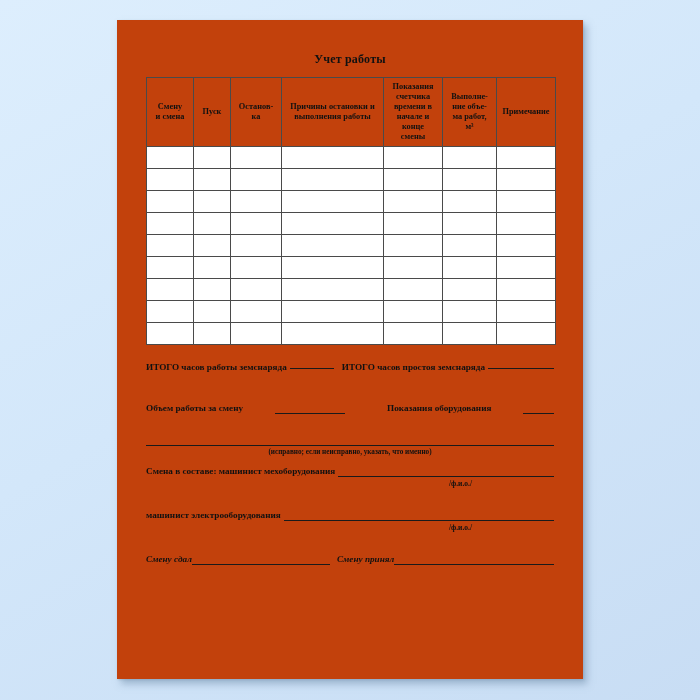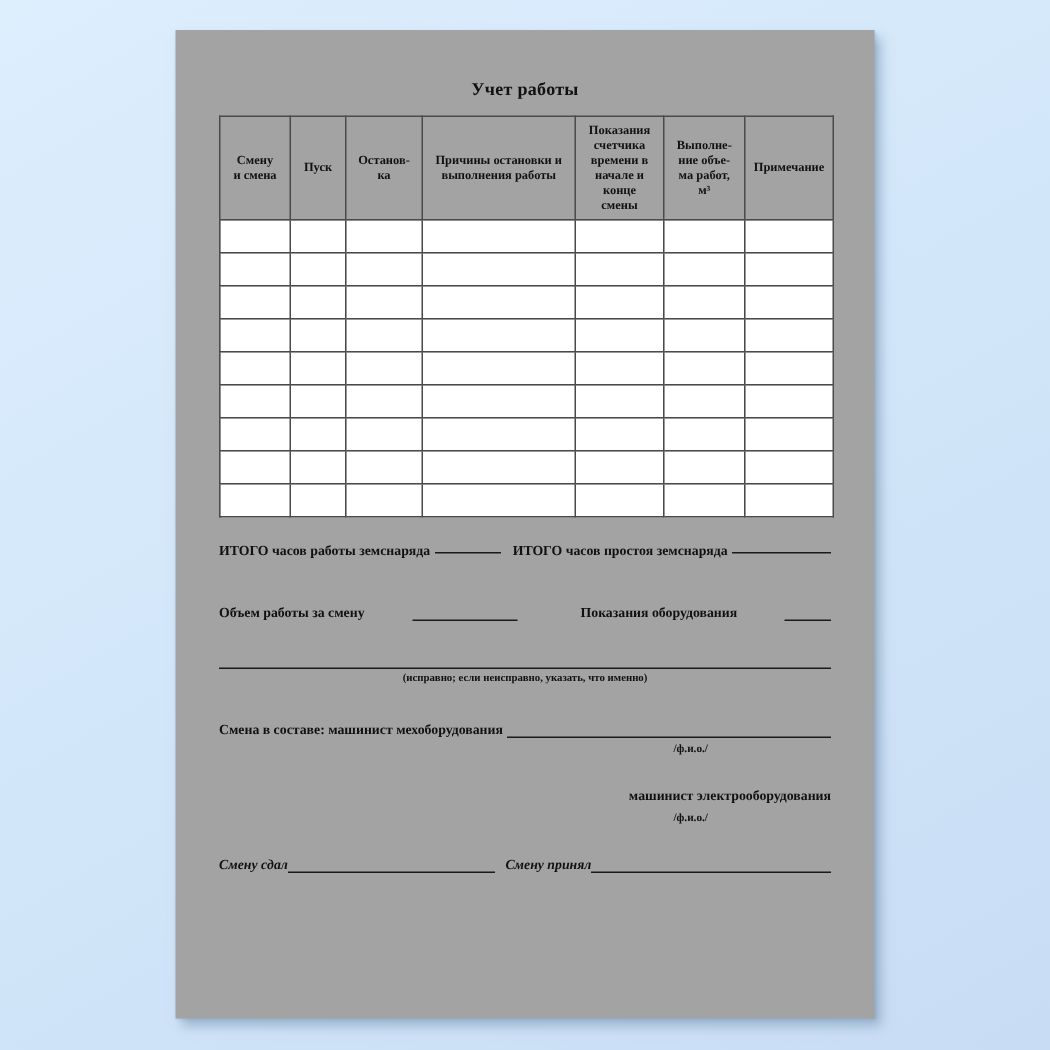--- a/index.html
+++ b/index.html
@@ -5,21 +5,21 @@
   * { margin:0; padding:0; box-sizing:border-box; }
   html,body { width:700px; height:700px; overflow:hidden; }
   body {
     position:relative;
     background: linear-gradient(150deg, #ddeefd 0%, #d3e7fa 45%, #c8ddf4 100%);
     font-family:"Liberation Serif", serif;
     color:#111;
   }
   .page {
     position:absolute; left:117px; top:20px; width:466px; height:659px;
-    background:#a3a3a3;
+    background:#c2410c;
     box-shadow: 4px 5px 7px rgba(108,138,168,.5), 1px 1px 2px rgba(130,155,180,.35);
   }
   .content { position:absolute; left:29px; top:0; width:408px; }
   .title {
     margin-top:32px; text-align:center;
     font-weight:bold; font-size:12px; line-height:14px; letter-spacing:.2px;
   }
   table.grid { border-collapse:collapse; table-layout:fixed; width:409px; margin-top:11px; }
   .grid th, .grid td { border:1px solid #4a4a4a; }
   .grid th {
@@ -31,23 +31,23 @@
   .fl { display:flex; align-items:flex-end; font-weight:bold; font-size:9.2px; line-height:11px; }
   .lbl { white-space:nowrap; }
   .blank { border-bottom:1px solid #1a1a1a; height:2px; }
   .grow { flex:1 1 auto; }
   .w44 { width:44px; } .w70 { width:70px; } .w138 { width:138px; }
   .ml8 { margin-left:8px; } .ml10 { margin-left:10px; } .ml7 { margin-left:7px; } .ml3 { margin-left:3px; }
   .l-itogo    { margin-top:17px;align-items:center; }
   .l-volume   { margin-top:30px;gap:32px; }
   .rule       { margin-top:31px; border-bottom:1px solid #1a1a1a; height:0; }
   .caption    { margin-top:2px; text-align:center; font-weight:bold; font-size:7.2px; }
-  .l-crew1    { margin-top:25px;justify-content:space-between; }
+  .l-crew1    { margin-top:10px;justify-content:space-between; }
   .fio        { margin-top:2px; text-align:right; padding-right:82px; font-weight:bold; font-size:7.5px; }
-  .l-crew2    { margin-top:22px;flex-direction:column; }
+  .l-crew2    { margin-top:22px; }
   .l-handover { margin-top:22px;font-style:italic; }
 </style>
 </head>
 <body>
 
 <div class="page">
   <div class="content">
 
     <div class="title">Учет работы</div>
 

